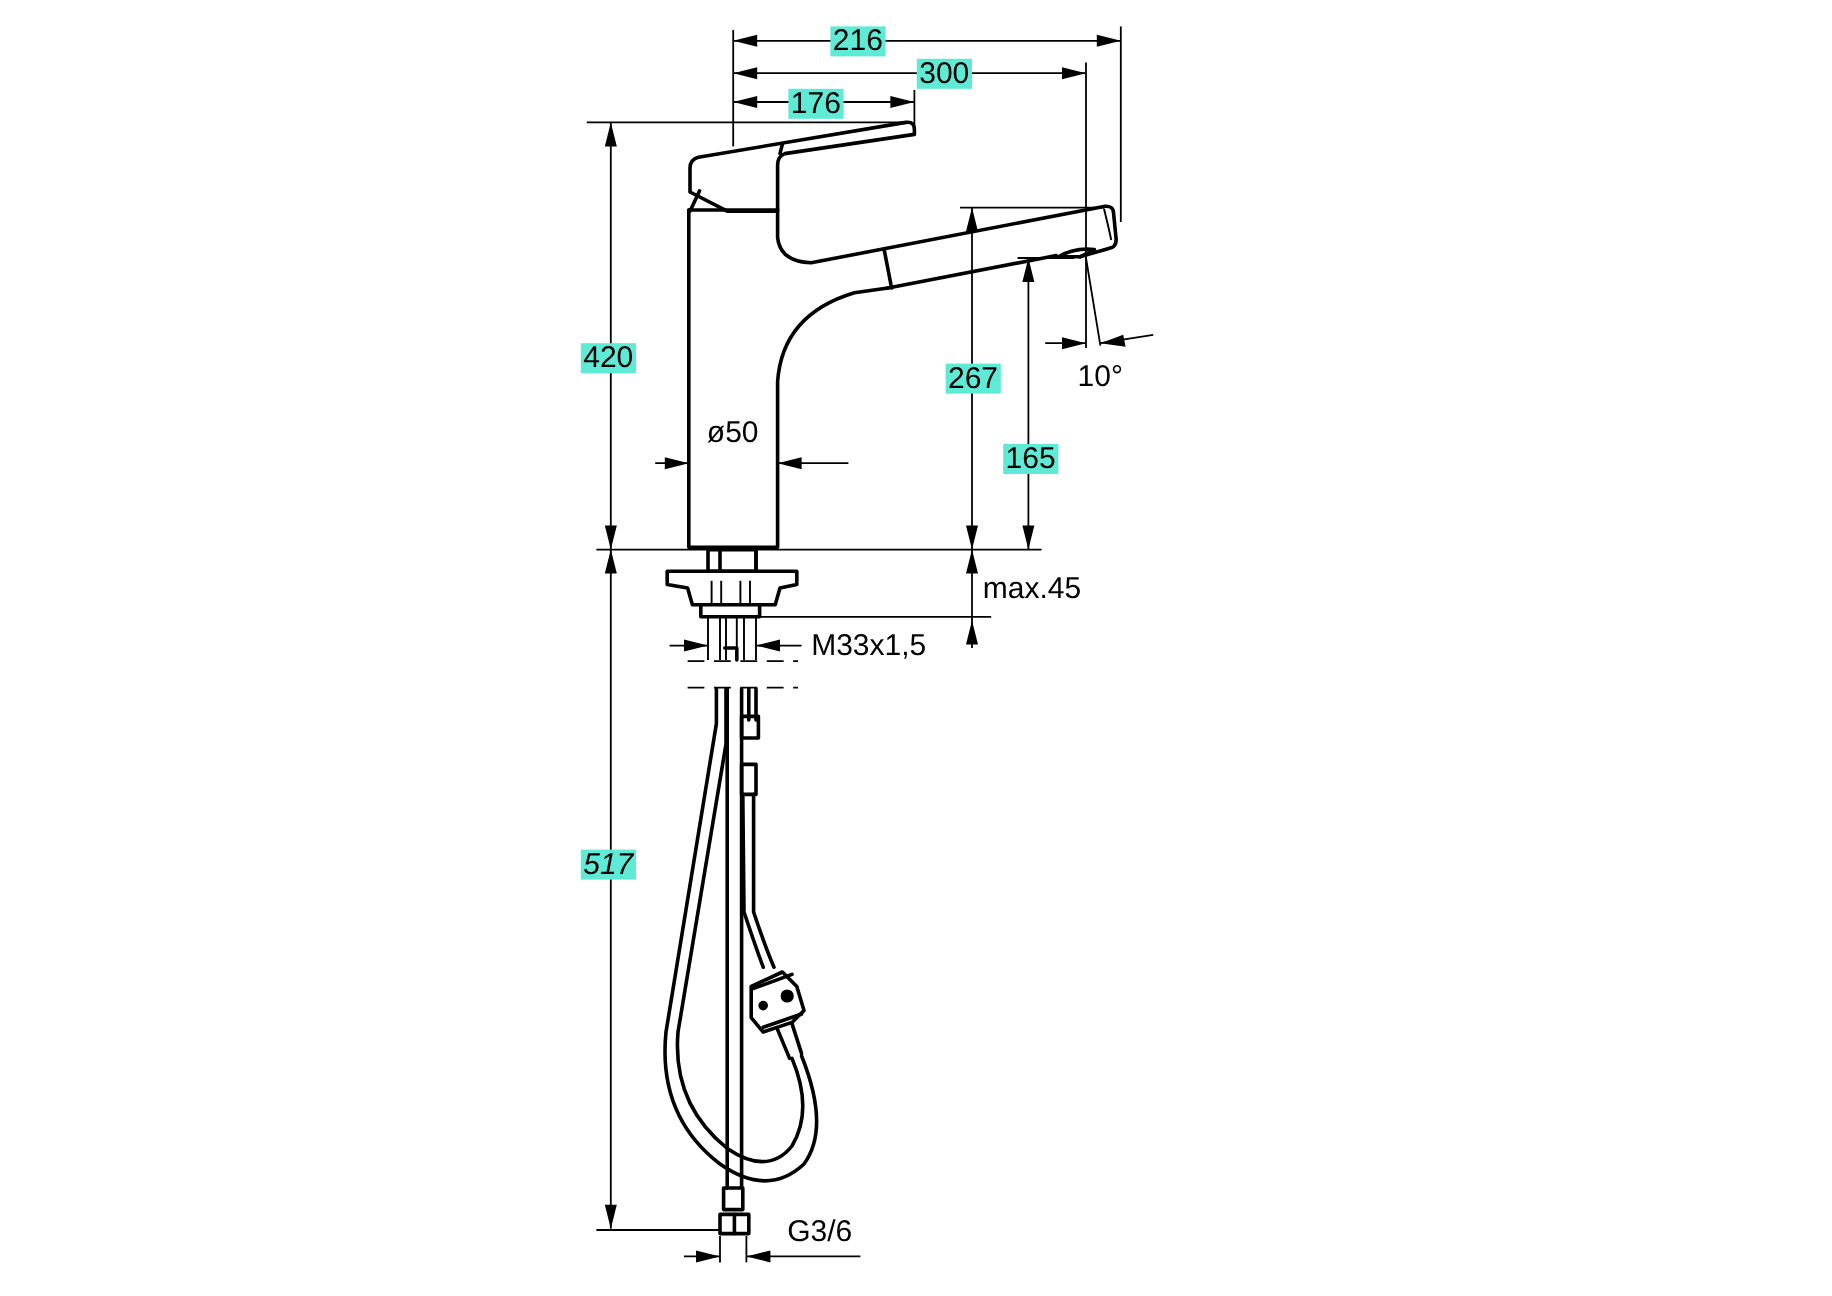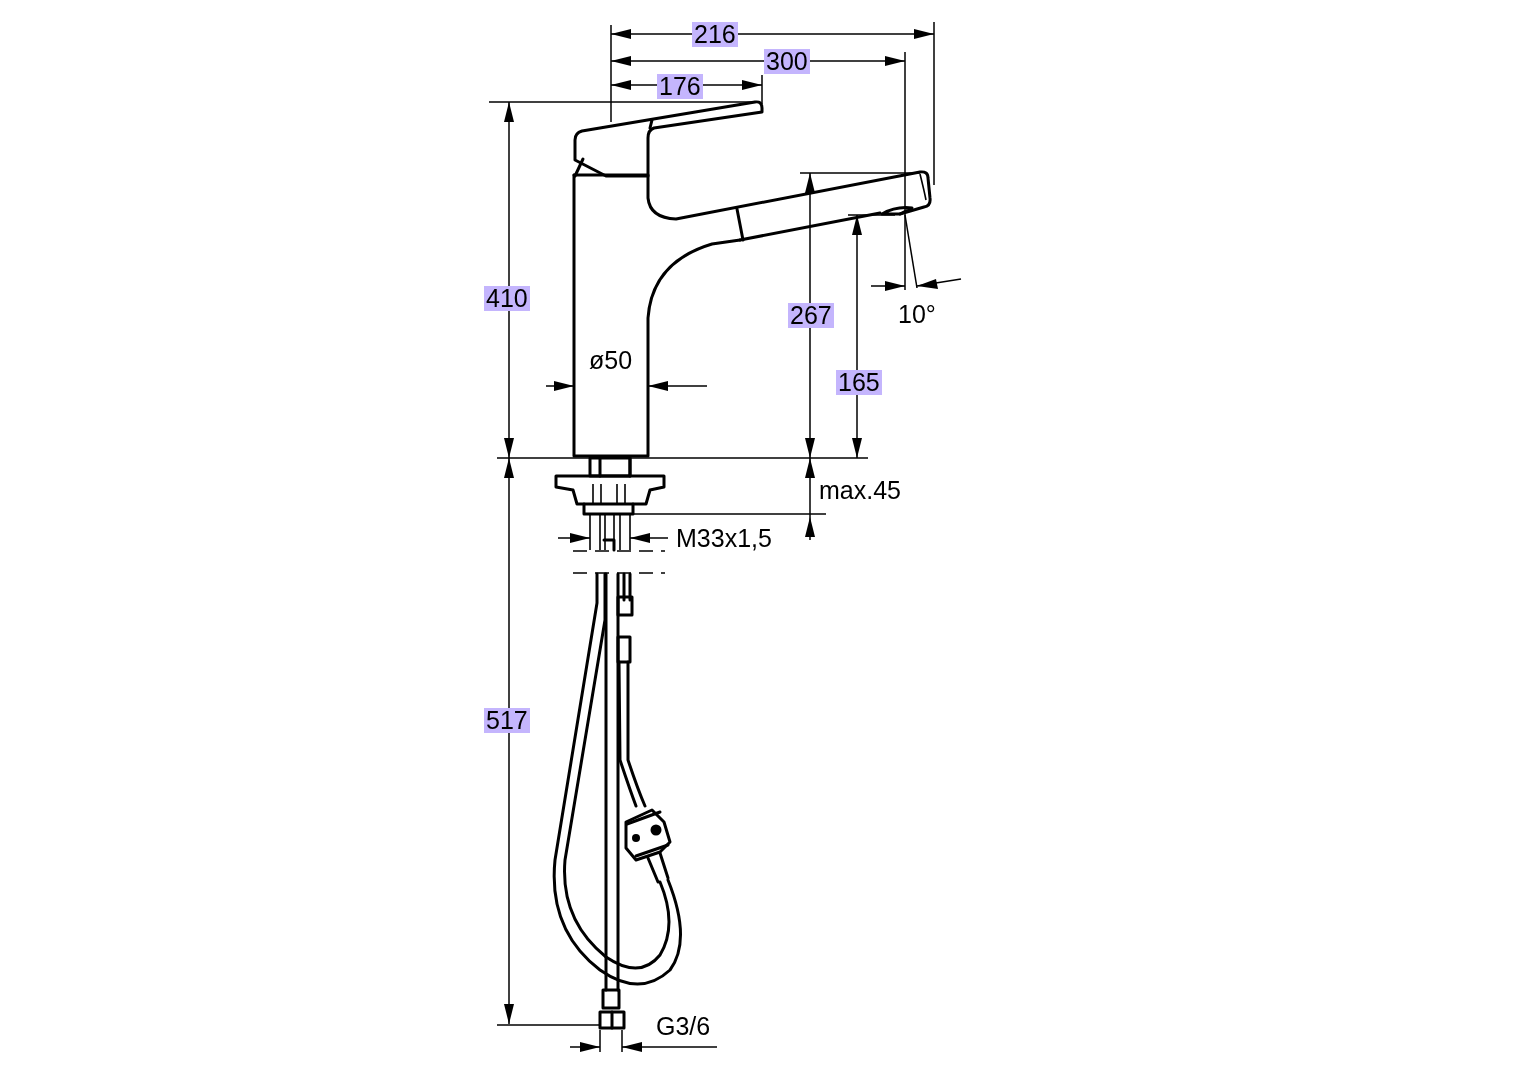--- a/index.html
+++ b/index.html
@@ -4,21 +4,21 @@
 <style>
   html, body { margin: 0; padding: 0; background: #ffffff; }
   body { width: 1527px; height: 1080px; overflow: hidden; position: relative; }
   #drawing { position: absolute; left: 0; top: 0; width: 1527px; height: 1080px; }
   .dim-label {
     position: absolute;
     font-family: "Liberation Sans", "DejaVu Sans", sans-serif;
     font-size: 25px;
     color: #000;
     line-height: 1;
-    background: #c4b5fd;
+    background: #5eead4;
     padding: 0 2px;
     white-space: nowrap;
   }
   .dim-label.nobg { background: transparent; text-align: right; }
   svg .part { fill: none; stroke: #000; stroke-width: 3; stroke-linejoin: round; stroke-linecap: round; }
   svg .thin { fill: none; stroke: #000; stroke-width: 1.6; }
   svg .dim { fill: none; stroke: #000; stroke-width: 1.5; }
   svg .arrow { fill: #000; stroke: none; }
   svg .dash { fill: none; stroke: #000; stroke-width: 1.5; stroke-dasharray: 14 8; }
 </style>
@@ -165,22 +165,22 @@
       <polygon class="arrow" points="600,1047 580,1042 580,1052"></polygon>
       <line class="dim" x1="622" y1="1047" x2="717" y2="1047"></line>
       <polygon class="arrow" points="622,1047 642,1042 642,1052"></polygon>
     </g>
   </svg>
 
   
   <span class="dim-label" style="left:692px; top:22px;">216</span>
   <span class="dim-label" style="left:764px; top:49px;">300</span>
   <span class="dim-label" style="left:657px; top:74px;">176</span>
-  <span class="dim-label" style="left:484px; top:286px;">410</span>
+  <span class="dim-label" style="left:484px; top:286px;">420</span>
   <span class="dim-label" style="left:788px; top:303px;">267</span>
   <span class="dim-label" style="left:836px; top:352px;margin-top:18px;">165</span>
   <span class="dim-label nobg" style="left:896px; top:302px;">10°</span>
   <span class="dim-label nobg" style="left:587px; top:348px;">ø50</span>
   <span class="dim-label nobg" style="left:817px; top:478px;">max.45</span>
   <span class="dim-label nobg" style="left:674px; top:526px;">M33x1,5</span>
-  <span class="dim-label" style="left:484px; top:708px;">517</span>
+  <span class="dim-label" style="left:484px; top:708px;font-style:italic;">517</span>
   <span class="dim-label nobg" style="left:654px; top:1014px;">G3/6</span>
 </div>
 
 </body></html>

